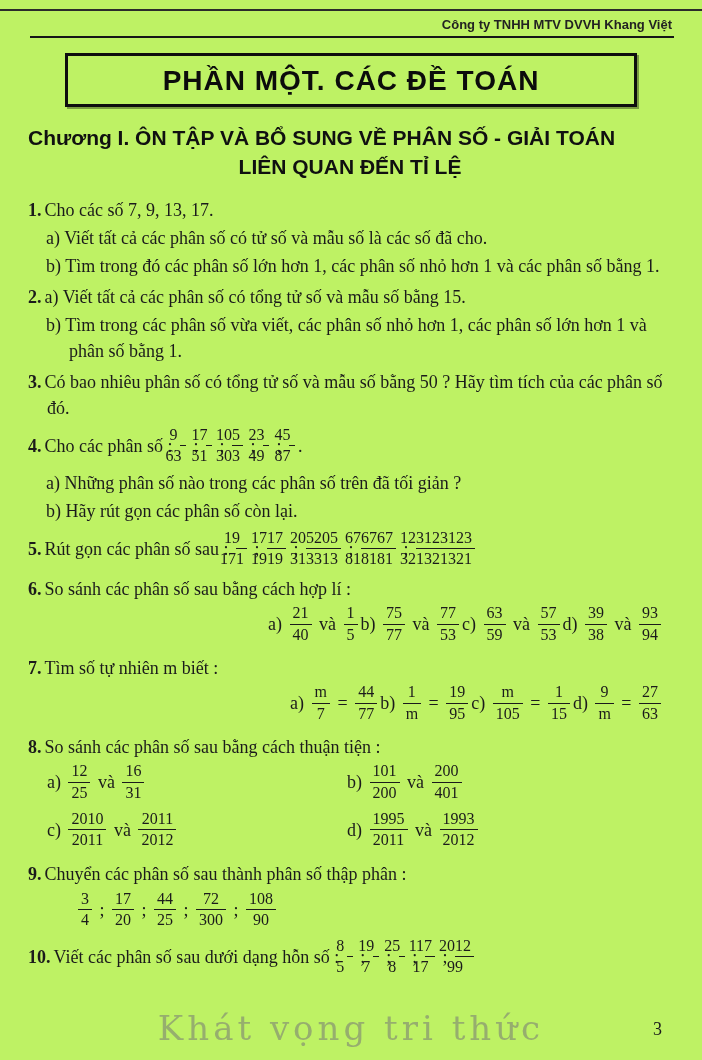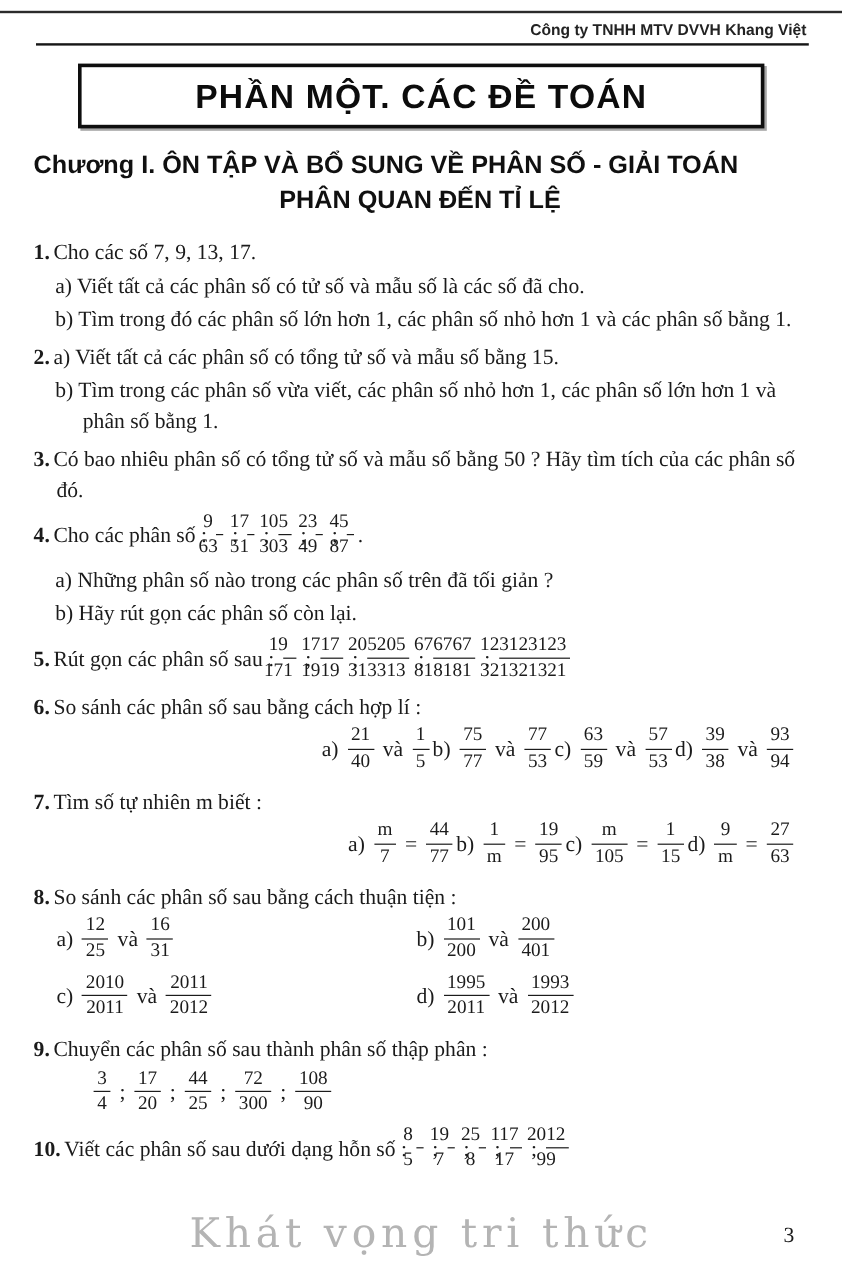--- a/index.html
+++ b/index.html
@@ -1,20 +1,20 @@
 <!DOCTYPE html>
 <html lang="vi"><head>
 <meta charset="utf-8">
 <style>
   * { margin:0; padding:0; box-sizing:border-box; }
   html,body { background:#d9d9d9; }
   body { font-family:"Liberation Serif", serif; }
   .page {
     position:relative; width:702px; height:1060px; margin:0 auto;
-    background:#ffffff; color:#1b1b1b; overflow:hidden;
+    background:#bef264; color:#1b1b1b; overflow:hidden;
   }
   .top-edge { position:absolute; top:9px; left:0; width:100%; height:2px; background:#2b2b2b; }
   .header { padding:17px 30px 0 30px; text-align:right;
     font-family:"Liberation Sans", sans-serif; font-weight:bold; font-size:13px; color:#222; }
   .header-rule { height:2px; background:#161616; margin:4px 28px 0 30px; }
   .title-box {
     width:572px; margin:15px auto 0; border:3px solid #0e0e0e;
     padding:9px 4px 7px; text-align:center;
     box-shadow:2px 2px 0 rgba(0,0,0,0.35);
   }
@@ -56,21 +56,21 @@
     <span>Công ty TNHH MTV DVVH Khang Việt</span>
   </div>
   <div class="header-rule"></div>
 
   <div class="title-box">
     <h1>PHẦN MỘT. CÁC ĐỀ TOÁN</h1>
   </div>
 
   <div class="chapter">
     <div>Chương I. ÔN TẬP VÀ BỔ SUNG VỀ PHÂN SỐ - GIẢI TOÁN</div>
-    <div class="chapter-line2">PHÂN QUAN ĐẾN TỈ LỆ</div>
+    <div class="chapter-line2">LIÊN QUAN ĐẾN TỈ LỆ</div>
   </div>
 
   <div class="content">
 
     <div class="problem">
       <div class="main">
         <span class="pnum">1.</span><span>Cho các số 7, 9, 13, 17.</span>
       </div>
       <div class="sub">a) Viết tất cả các phân số có tử số và mẫu số là các số đã cho.</div>
       <div class="sub">b) Tìm trong đó các phân số lớn hơn 1, các phân số nhỏ hơn 1 và các phân số bằng 1.</div>

